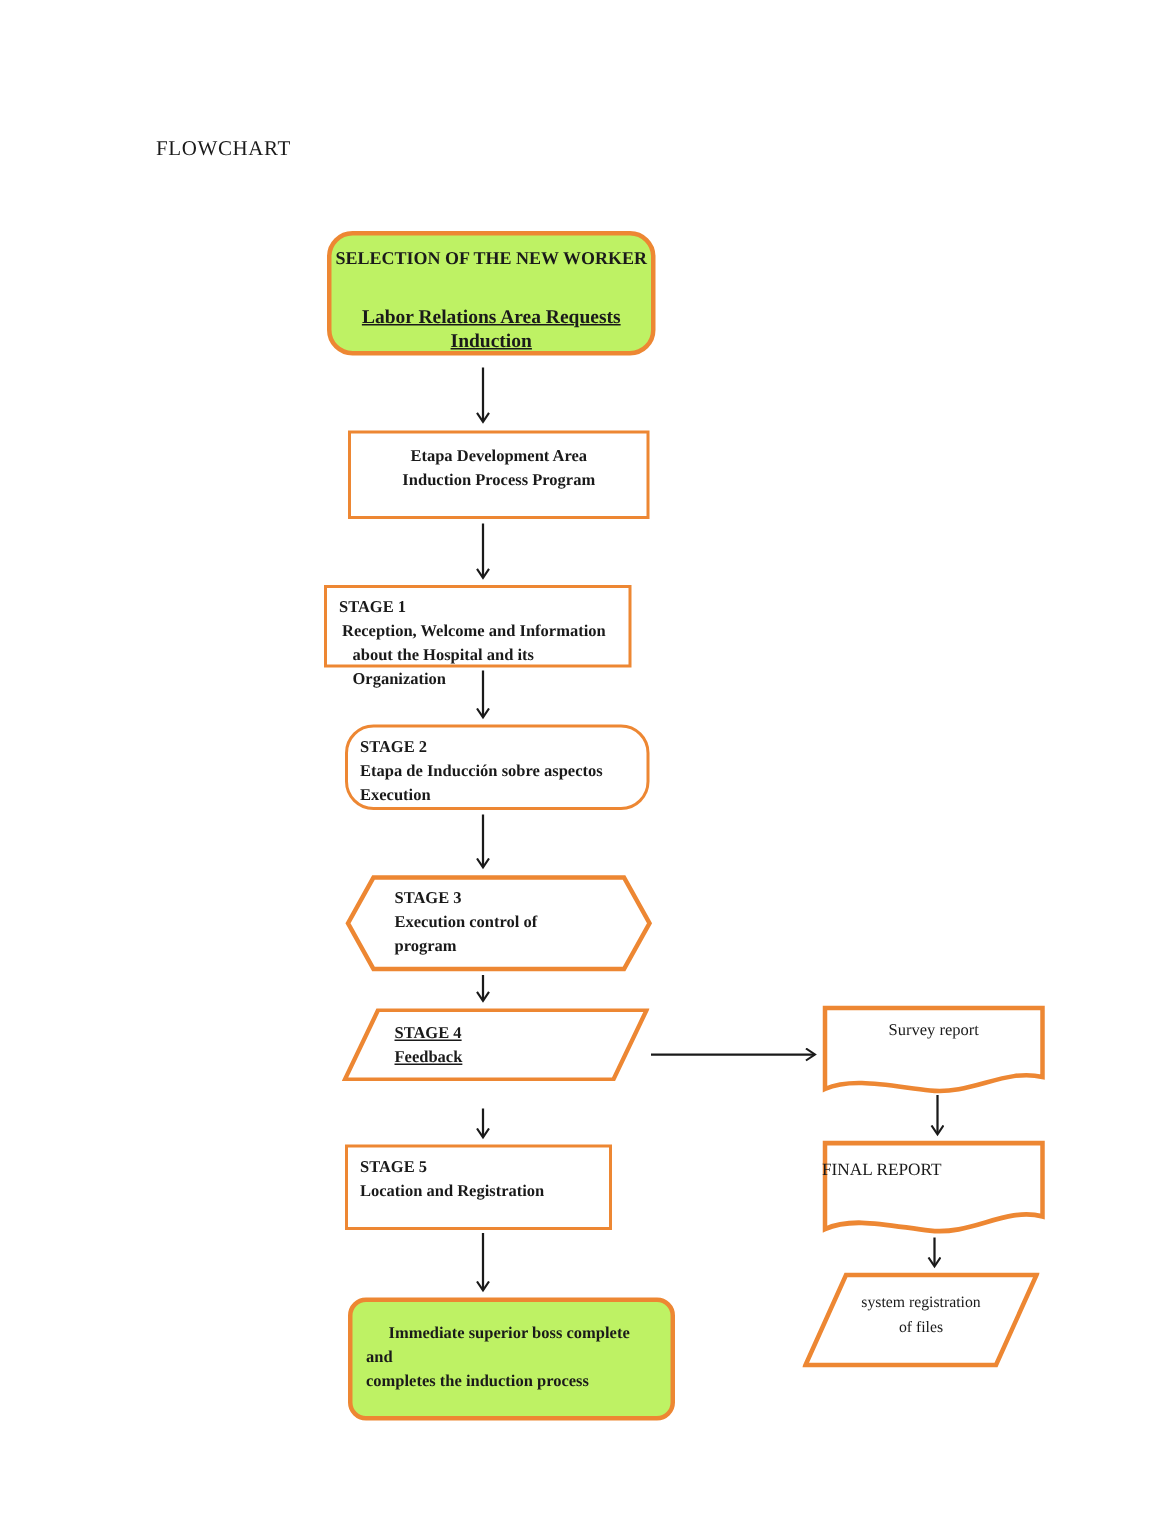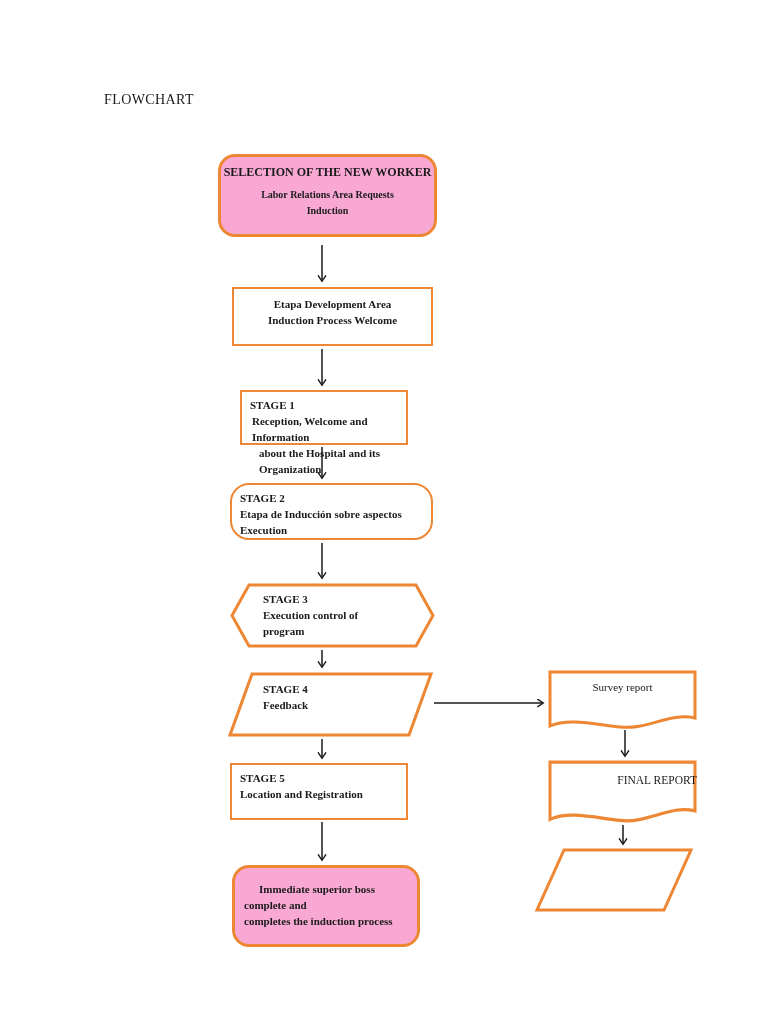--- a/index.html
+++ b/index.html
@@ -24,42 +24,42 @@
   
   .node{position:absolute;box-sizing:border-box;}
   .node .shape{position:absolute;left:0;top:0;width:100%;height:100%;}
   .node .txt{
     position:relative;z-index:2;
     font-weight:bold;font-size:11px;line-height:16px;
     color:var(--ink);
   }
   
   .rect{border:2.5px solid var(--accent);background:#fff;}
-  .round{border:3px solid var(--accent);border-radius:17px;background:#f9a8d4;}
+  .round{border:3px solid var(--accent);border-radius:17px;background:#bef264;}
   .center{text-align:center;}
   .leftpad{padding:5px 6px 0 8px;text-align:left;}
   
   #node-start{left:218px;top:154px;width:219px;height:83px;}
   #node-start .heading{font-size:12px;margin-top:7px;}
-  #node-start .body{margin-top:7px;font-size:10px;}
+  #node-start .body{margin-top:23px;font-size:13px;text-decoration:underline;}
   #node-program{left:232px;top:287px;width:201px;height:59px;padding-top:7px;}
-  #node-stage1{left:240px;top:390px;width:168px;height:55px;font-family:Liberation Serif, serif;}
+  #node-stage1{left:216px;top:390px;width:205px;height:55px;font-family:Liberation Serif, serif;}
   #node-stage2{left:230px;top:483px;width:203px;height:57px;border-radius:19px;}
   #node-stage3{left:230px;top:583px;width:205px;height:65px;}
   #node-stage3 .txt{padding:8px 0 0 33px;}
-  #node-stage4{left:228px;top:672px;width:205px;height:65px;}
+  #node-stage4{left:228px;top:672px;width:205px;height:49px;text-decoration:underline;}
   #node-stage4 .txt{padding:9px 0 0 35px;}
   #node-stage5{left:230px;top:763px;width:178px;height:57px;}
-  #node-end{left:232px;top:865px;width:188px;height:82px;}
+  #node-end{left:232px;top:865px;width:218px;height:82px;border-radius:12px;}
   #node-end .txt{padding:13px 8px 0 9px;text-align:left;}
   #node-end .txt .l1{text-indent:15px;display:block;}
   #node-survey{left:548px;top:670px;width:149px;height:58px;}
   #node-survey .txt{padding-top:9px;font-weight:normal;font-size:11px;text-align:center;}
   #node-final{left:548px;top:760px;width:149px;height:62px;}
-  #node-final .txt{padding-top:12px;font-weight:normal;font-size:11.5px;text-align:right;}
+  #node-final .txt{padding-top:12px;font-weight:normal;font-size:11.5px;text-align:left;}
   #node-reg{left:535px;top:848px;width:158px;height:64px;}
   #node-reg .txt{padding-top:12px;font-weight:normal;font-size:10.5px;text-align:center;line-height:17px;}
   .stage-line2-indent{padding-left:2px;}
   .stage-line3-indent{padding-left:9px;}
   
   #arrows{position:absolute;left:0;top:0;width:768px;height:1024px;z-index:1;pointer-events:none;}
 </style>
 </head>
 <body>
 
@@ -91,21 +91,21 @@
       <div class="body">
         <div>Labor Relations Area Requests</div>
         <div>Induction</div>
       </div>
     </div>
   </div>
 
   <div id="node-program" class="node rect">
     <div class="txt center">
       <div>Etapa Development Area</div>
-      <div>Induction Process Welcome</div>
+      <div>Induction Process Program</div>
     </div>
   </div>
 
   <div id="node-stage1" class="node rect">
     <div class="txt leftpad">
       <div>STAGE 1</div>
       <div class="stage-line2-indent">Reception, Welcome and Information</div>
       <div class="stage-line3-indent">about the Hospital and its Organization</div>
     </div>
   </div>
@@ -164,15 +164,19 @@
     <svg class="shape" width="149" height="70" viewBox="0 0 149 66" preserveAspectRatio="none" style="height:70px;">
       <path d="M2,2 L147,2 L147,48 C122,42 100,60 72,57 C45,54 20,48 2,56 Z" fill="#ffffff" stroke="#ED8733" stroke-width="3"></path>
     </svg>
     <div class="txt">FINAL REPORT</div>
   </div>
 
   <div id="node-reg" class="node">
     <svg class="shape" width="158" height="64" viewBox="0 0 158 64" preserveAspectRatio="none">
       <polygon points="29,2 156,2 129,62 2,62" fill="#ffffff" stroke="#ED8733" stroke-width="3"></polygon>
     </svg>
+    <div class="txt">
+      <div>system registration</div>
+      <div>of files</div>
+    </div>
   </div>
 
 </div>
 
 </body></html>

